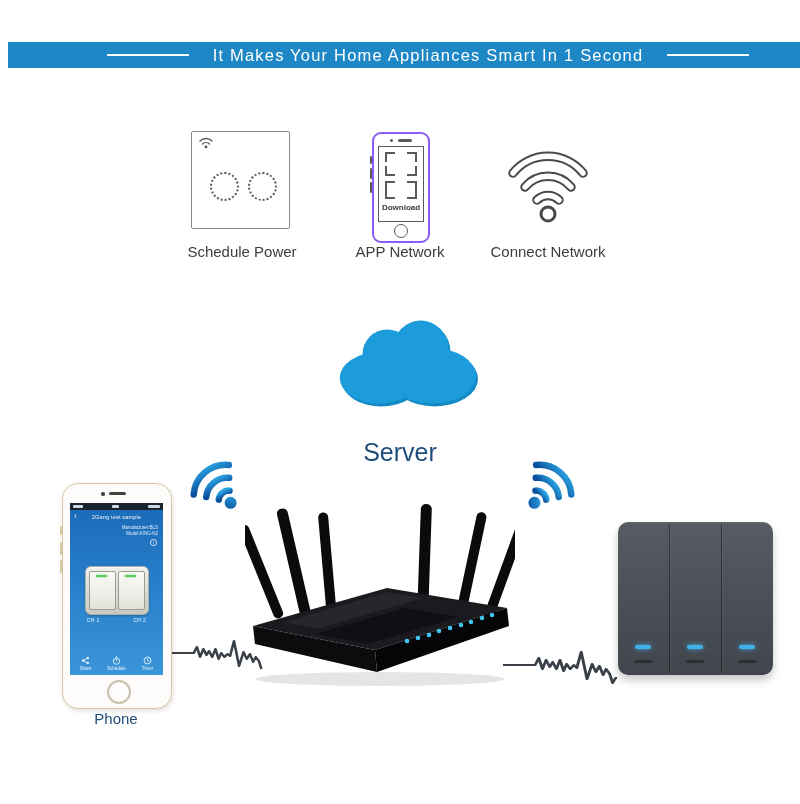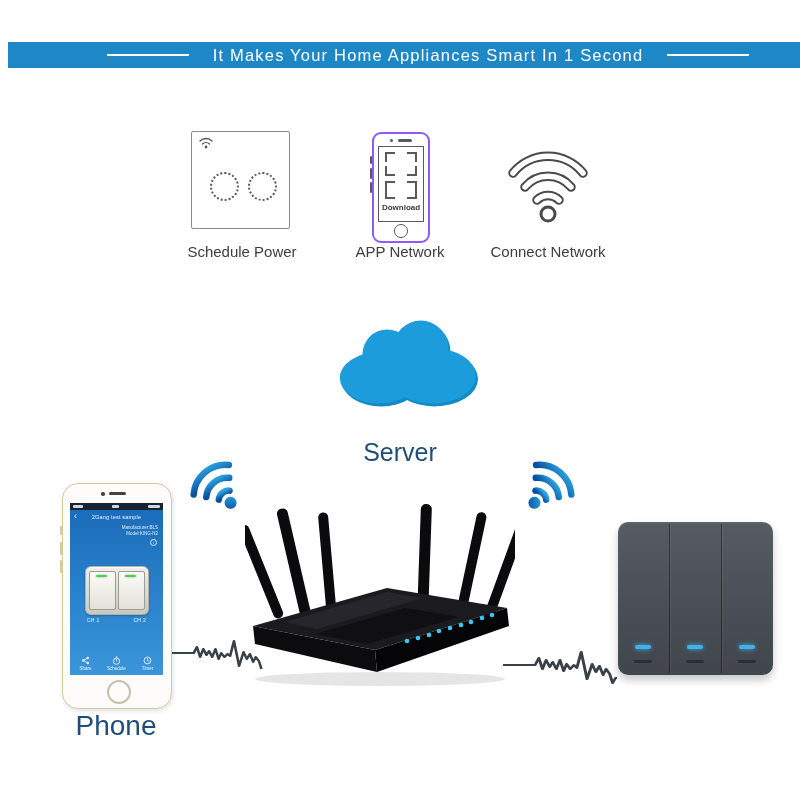--- a/index.html
+++ b/index.html
@@ -39,21 +39,21 @@
   .appdl-btn{position:absolute;left:-4px;width:2px;background:#5a5a5a;border-radius:1px;}
 
   .network-wifi{position:absolute;left:493px;top:142px;}
 
   
   .cloud{position:absolute;left:322px;top:314px;}
   .server-label{position:absolute;left:320px;top:414px;width:160px;text-align:center;
                 color:var(--label,#1f4d7a);font-size:25px;margin-top:24px;}
 
   
-  .device-label{position:absolute;top:710px;text-align:center;color:var(--label,#1f4d7a);font-size:28px;}
+  .device-label{position:absolute;top:710px;text-align:center;color:var(--label,#1f4d7a);font-size:15px;}
   .lbl-phone{left:56px;width:120px;} .lbl-router{left:300px;width:200px;} .lbl-switch{left:618px;width:155px;}
 
   
   .phone{position:absolute;left:62px;top:483px;width:108px;height:224px;background:#fdfcfa;
          border:1.5px solid #d9c7a2;border-radius:16px;box-shadow:1px 2px 5px rgba(0,0,0,.12);}
   .ph-speaker{position:absolute;left:46px;top:8px;width:17px;height:3px;background:#42423f;border-radius:2px;}
   .ph-cam{position:absolute;left:38px;top:8px;width:3.5px;height:3.5px;background:#42423f;border-radius:50%;}
   .ph-btn{position:absolute;left:-3px;width:2px;background:#d9c7a2;border-radius:1px;}
   .screen{position:absolute;left:7px;top:19px;width:93px;height:172px;overflow:hidden;
           background:linear-gradient(180deg,#1a6ab8 0%,#2a83cc 55%,#3b95d9 100%);}

